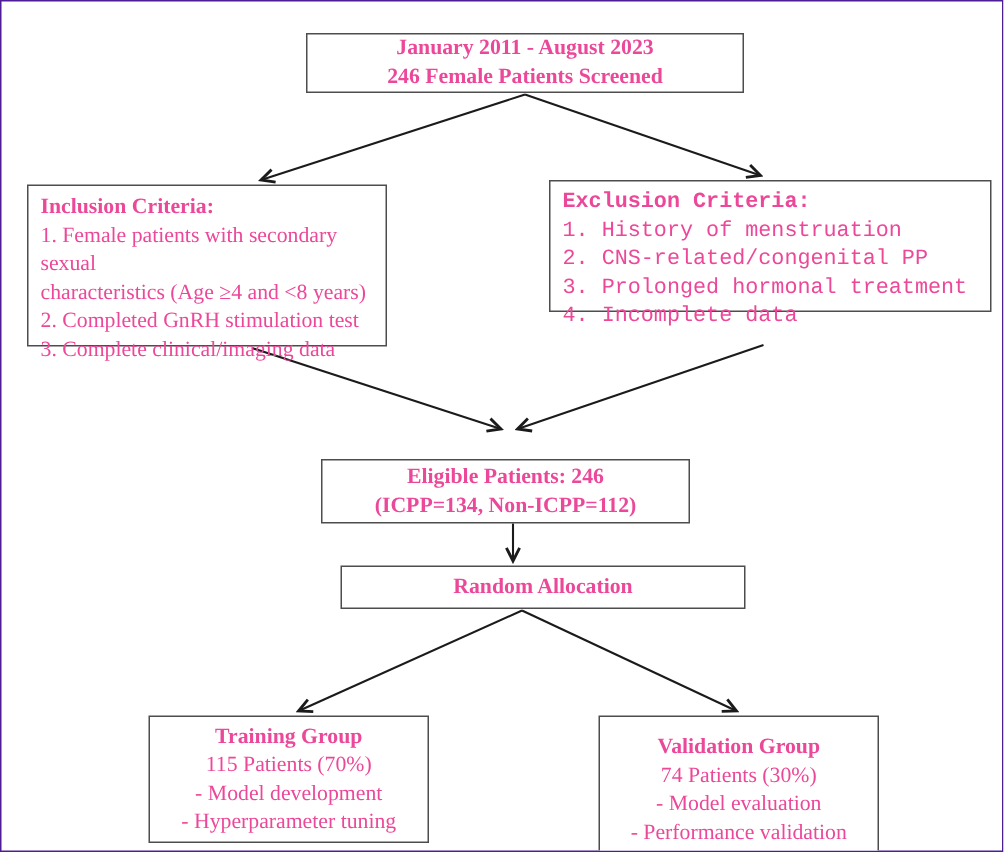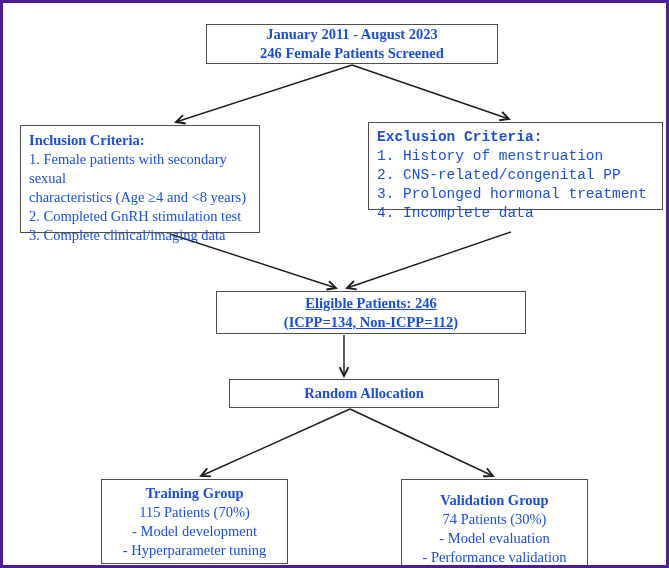--- a/index.html
+++ b/index.html
@@ -1,24 +1,24 @@
 <!DOCTYPE html>
 <html><head>
 <meta charset="utf-8">
 <style>
   html, body { margin: 0; padding: 0; background: #ffffff; }
   #canvas {
     position: relative;
     width: 669px;
     height: 568px;
     background: #ffffff;
-    border: 3px solid #4c1d95;
+    border: 1px solid #4c1d95;
     box-sizing: border-box;
     font-family: "Liberation Serif", serif;
-    color: #1d4ed8;
+    color: #ec4899;
     overflow: hidden;
   }
   #arrow-layer {
     position: absolute;
     left: 0; top: 0;
     width: 669px; height: 568px;
     pointer-events: none;
   }
   .box {
     position: absolute;
@@ -39,21 +39,21 @@
     text-align: left;
   }
   .bold { font-weight: bold; }
   .line { white-space: nowrap; }
   .lefted .line { white-space: normal; }
 
   
   #screening-box  { left: 203px; top: 21px;  width: 292px; height: 40px; }
   #inclusion-box  { left: 17px;  top: 122px; width: 240px; height: 108px; }
   #exclusion-box  { left: 365px; top: 119px; width: 295px; height: 88px; font-family: Liberation Mono, monospace; }
-  #eligible-box   { left: 213px; top: 288px; width: 310px; height: 43px; text-decoration: underline; }
+  #eligible-box   { left: 213px; top: 305px; width: 246px; height: 43px; }
   #random-box     { left: 226px; top: 376px; width: 270px; height: 29px; }
   #training-box   { left: 98px;  top: 476px; width: 187px; height: 85px; }
   #validation-box { left: 398px; top: 476px; width: 187px; height: 100px; }
 </style>
 </head>
 <body>
 
 <div id="canvas">
 
   <svg id="arrow-layer" viewBox="0 0 669 568" xmlns="http://www.w3.org/2000/svg">

